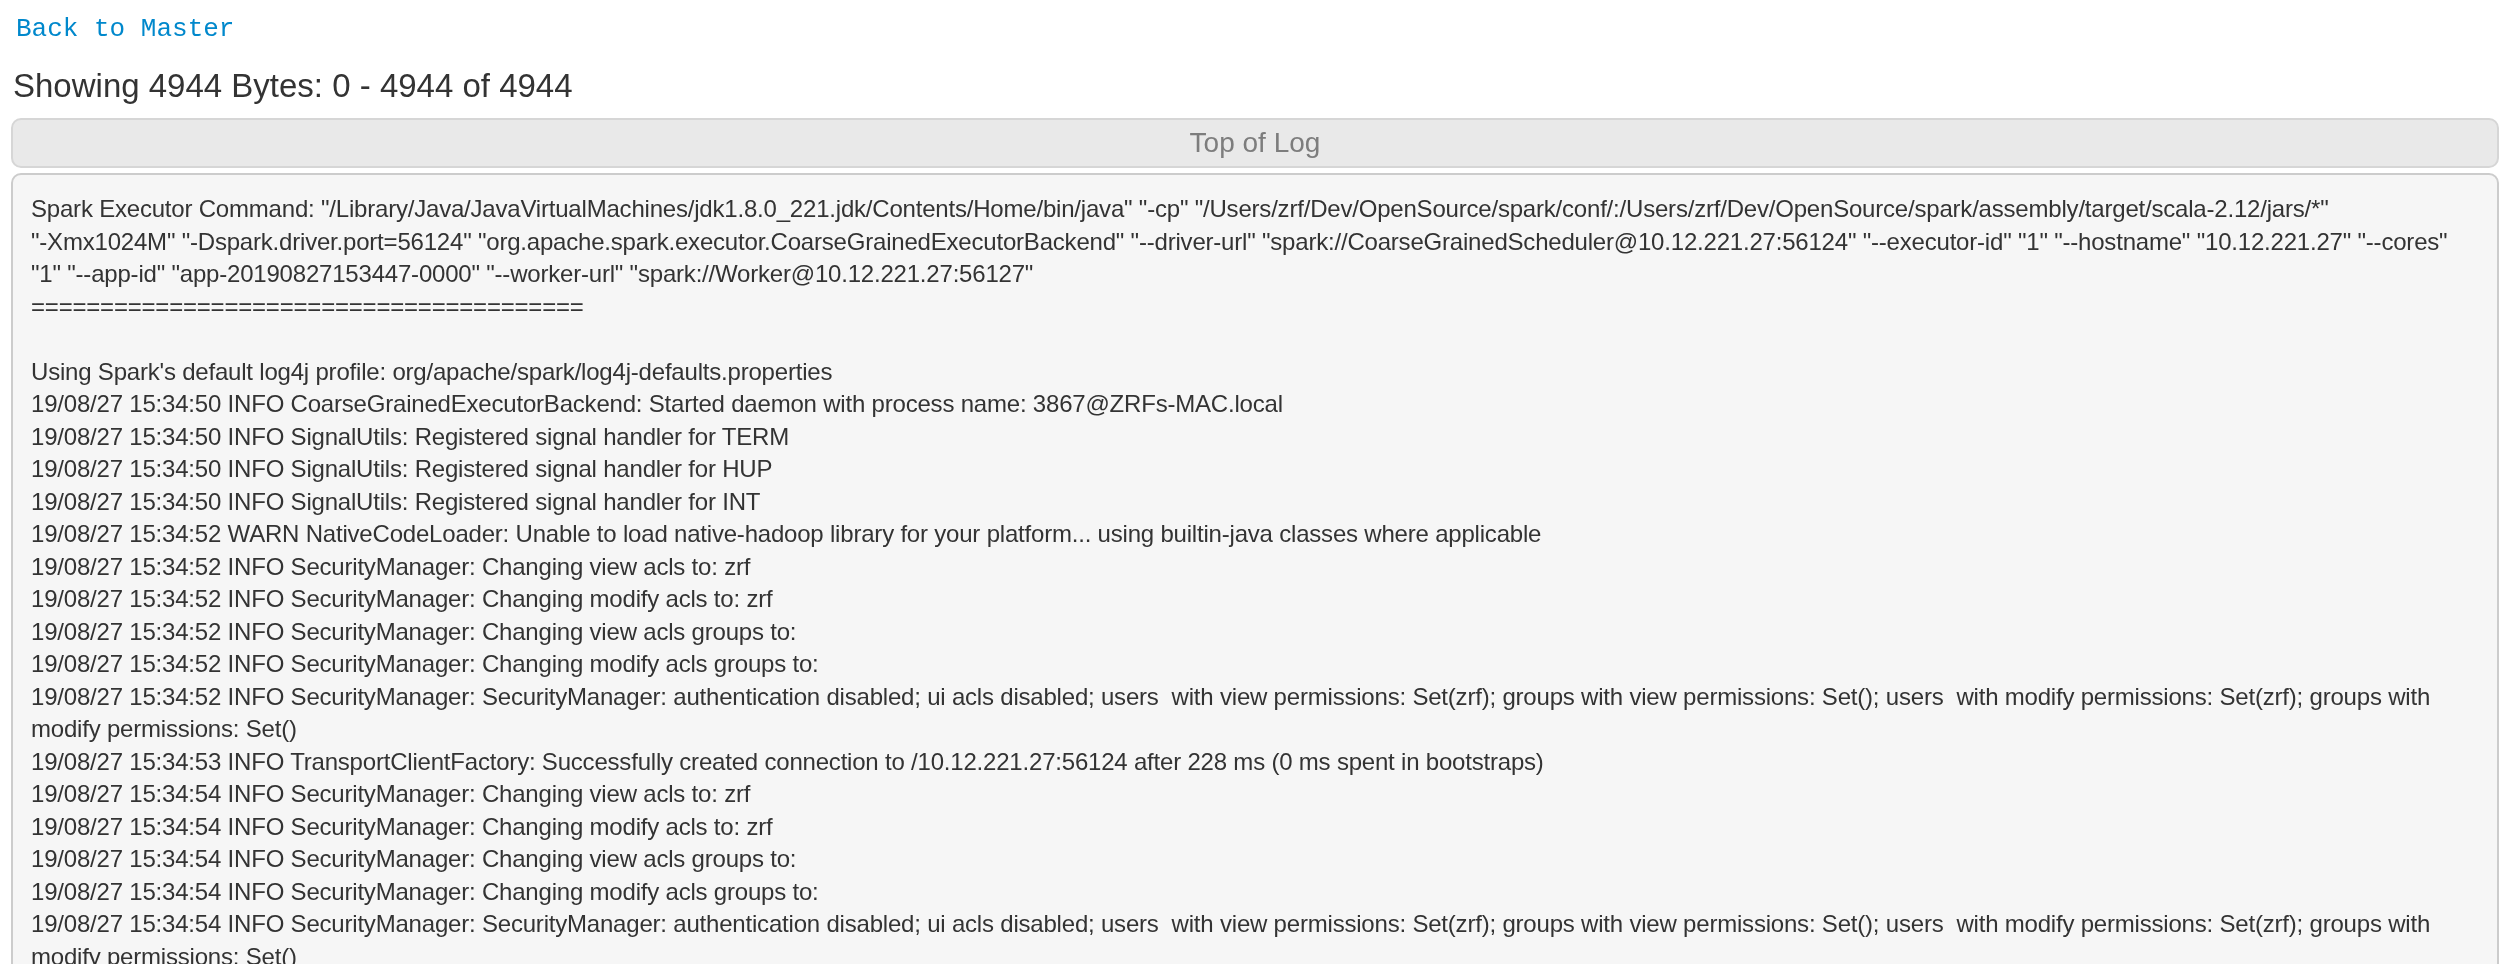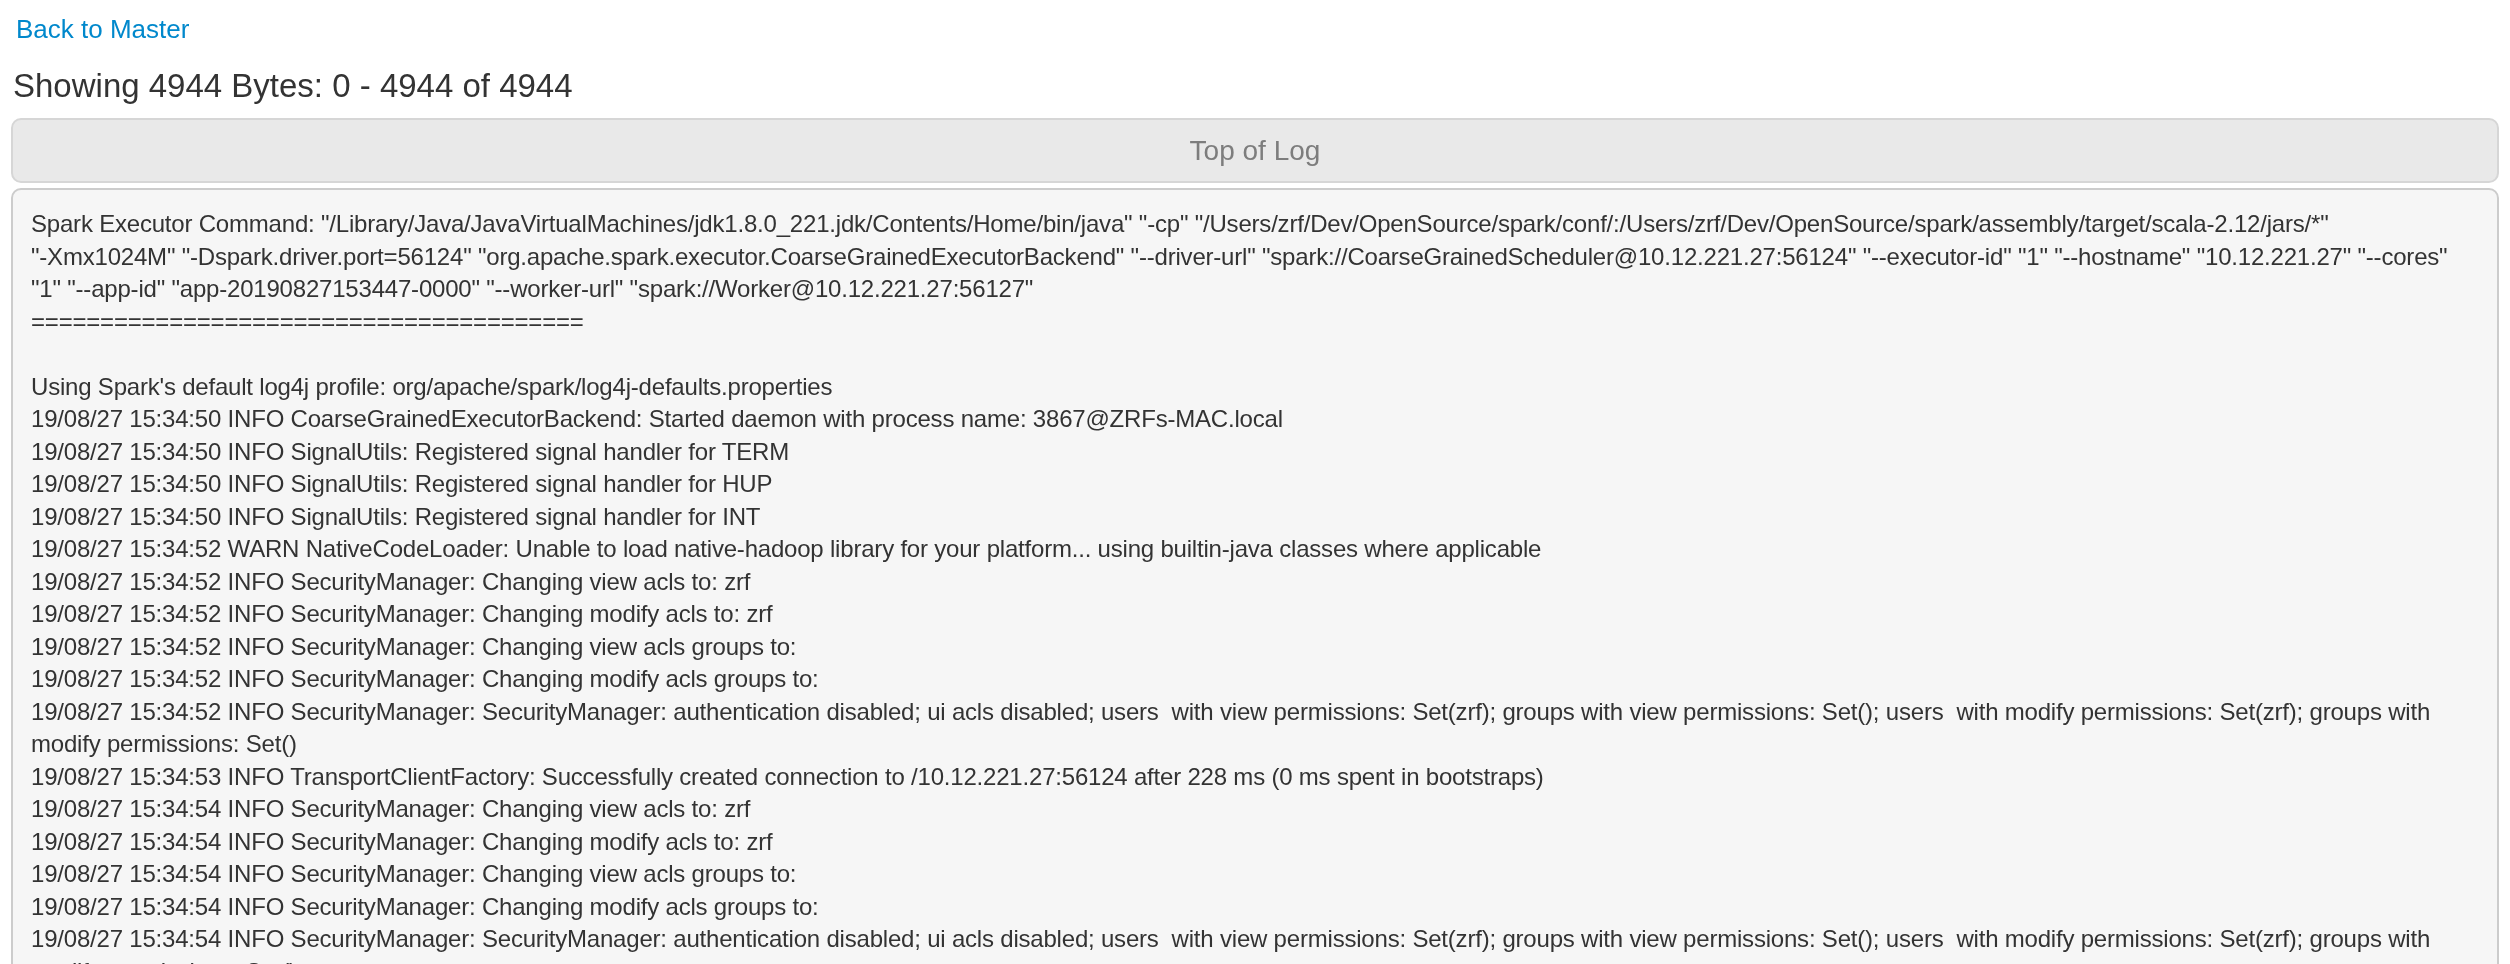--- a/index.html
+++ b/index.html
@@ -26,30 +26,31 @@
     margin: 0 11px;
   }
   .back-link {
     display: inline-block;
     margin: 13px 16px 0 5px;
     font-size: 26px;
     line-height: 32px;
     color: var(--link);
     text-decoration: none;
     cursor: pointer;
+    font-family: Liberation Mono, monospace;
   }
   .byte-range {
     margin: 26px 0 0 2px;
     font-size: 33px;
     line-height: 30px;
     color: var(--text);
   }
   .log-header-bar {
     margin-top: 17px;
-    height: 65px;
+    height: 50px;
     background: var(--bar_bg);
     border: 2px solid var(--bar_border);
     border-radius: 10px;
     display: flex;
     align-items: center;
     justify-content: center;
   }
   .log-header-bar span {
     font-size: 28px;
     color: var(--muted);

